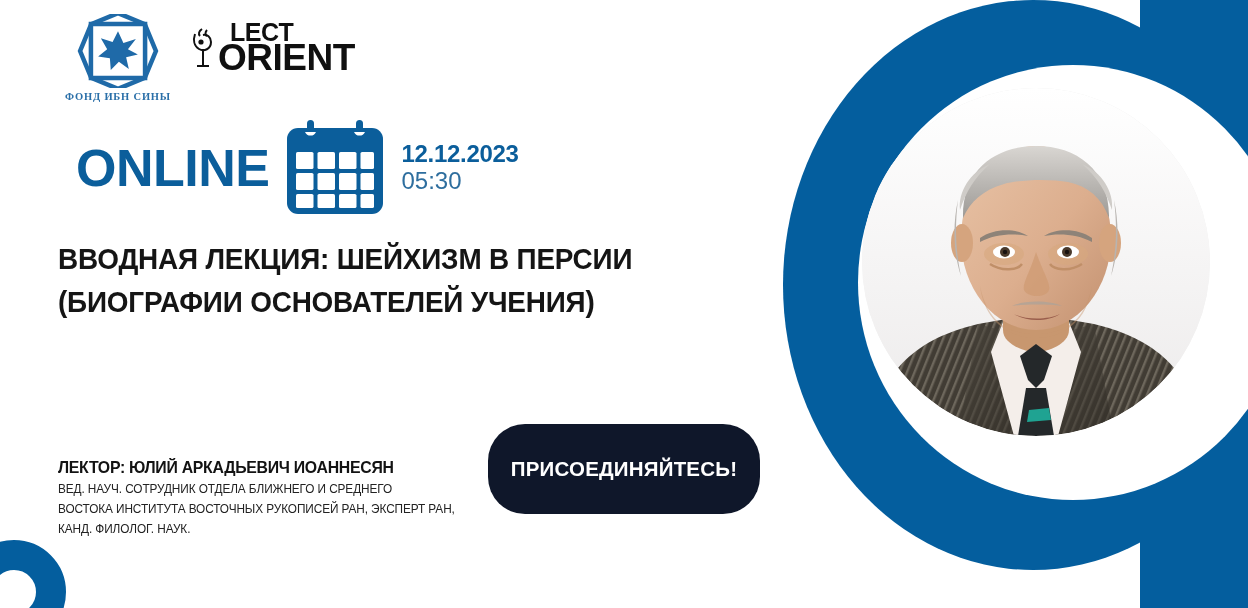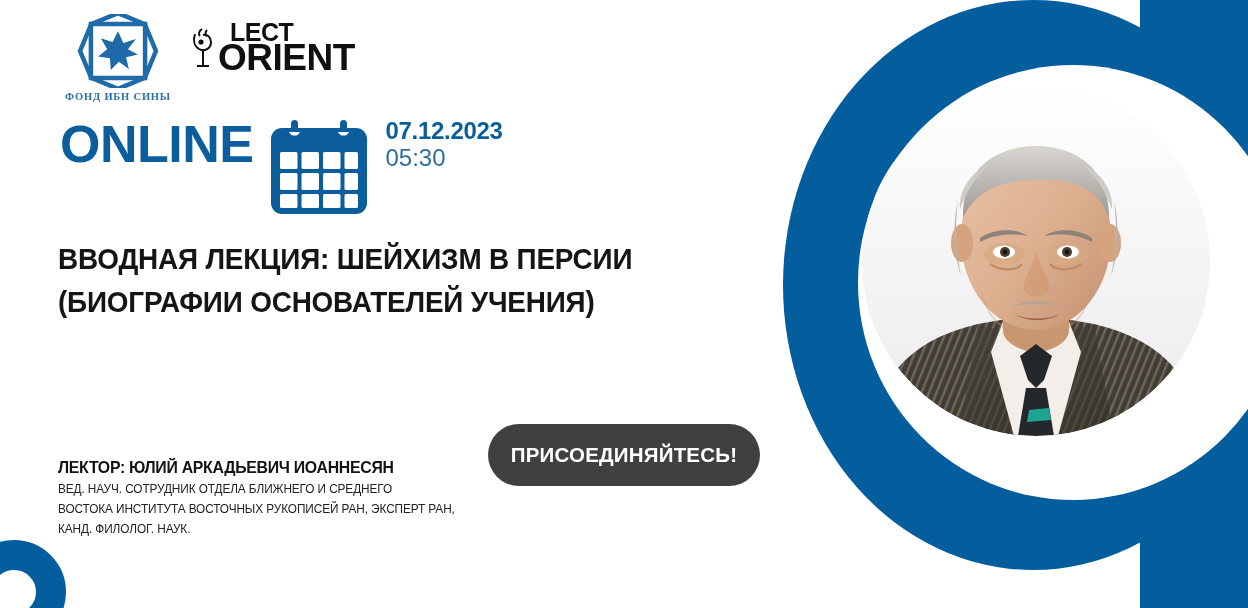--- a/index.html
+++ b/index.html
@@ -112,24 +112,24 @@
     color: #101010;
     line-height: 0.82;
     letter-spacing: -0.5px;
   }
   .logo-lect .w1 { font-size: 25px; display: block; margin-left: 12px; }
   .logo-lect .w2 { font-size: 37px; display: block; }
 
   
   .online-row {
     position: absolute;
-    left: 60px;
+    left: 76px;
     top: 118px;
     display: flex;
-    align-items: flex-start;
+    align-items: center;
     gap: 14px;
   }
   .online-word {
     font-family: "Liberation Sans", sans-serif;
     font-weight: bold;
     font-size: 52px;
     letter-spacing: -0.5px;
     color: #0B5E9B;
     line-height: 1;
   }
@@ -196,23 +196,23 @@
     transform-origin: left top;
   }
   .lecturer-desc span { display: block; white-space: nowrap; }
 
   
   .cta {
     position: absolute;
     left: 488px;
     top: 424px;
     width: 272px;
-    height: 62px;
+    height: 90px;
     border-radius: 37px;
-    background: #404040;
+    background: #0f172a;
     border: none;
     color: #ffffff;
     font-family: "Liberation Sans", sans-serif;
     font-weight: bold;
     font-size: 20.5px;
     letter-spacing: 0.2px;
     cursor: pointer;
     display: flex;
     align-items: center;
     justify-content: center;
@@ -365,21 +365,21 @@
         <rect x="56" y="55" width="17.5" height="17" rx="1.6"></rect>
         <rect x="77.5" y="55" width="13.5" height="17" rx="1.6"></rect>
         <rect x="13" y="76" width="17.5" height="14" rx="1.6"></rect>
         <rect x="34.5" y="76" width="17.5" height="14" rx="1.6"></rect>
         <rect x="56" y="76" width="17.5" height="14" rx="1.6"></rect>
         <rect x="77.5" y="76" width="13.5" height="14" rx="1.6"></rect>
       </g>
     </svg>
 
     <div class="datetime">
-      <div class="date-text">07.12.2023</div>
+      <div class="date-text">12.12.2023</div>
       <div class="time-text">05:30</div>
     </div>
   </div>
 
   <div class="title">
     <span class="l">ВВОДНАЯ ЛЕКЦИЯ: ШЕЙХИЗМ В ПЕРСИИ</span>
     <span class="l">(БИОГРАФИИ ОСНОВАТЕЛЕЙ УЧЕНИЯ)</span>
   </div>
 
   <div class="lecturer">

